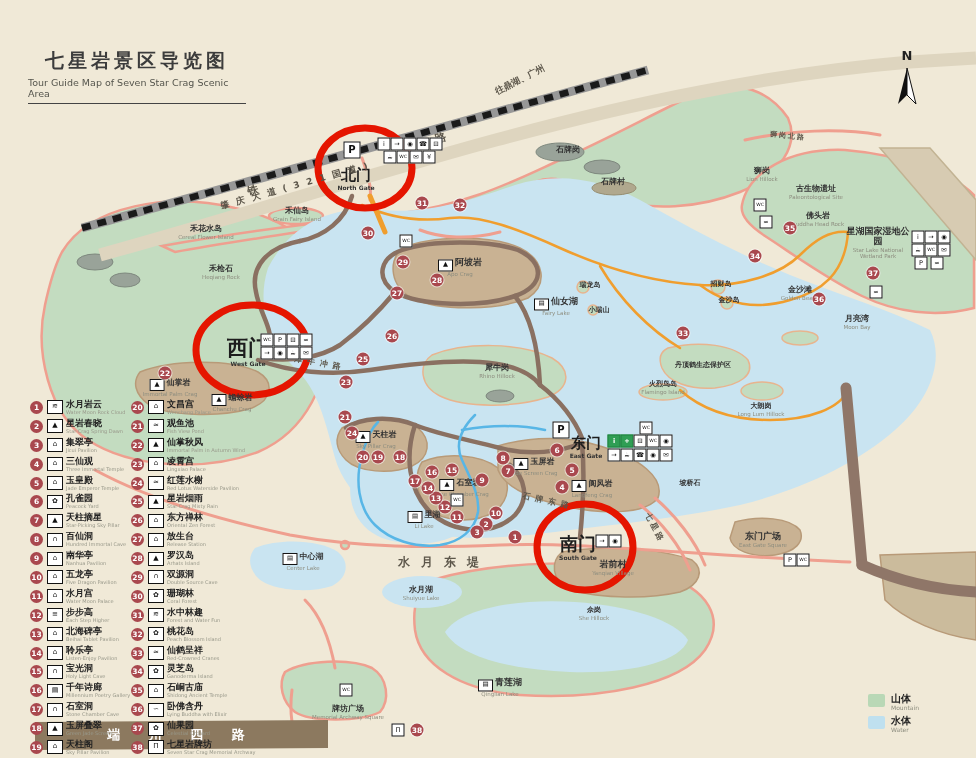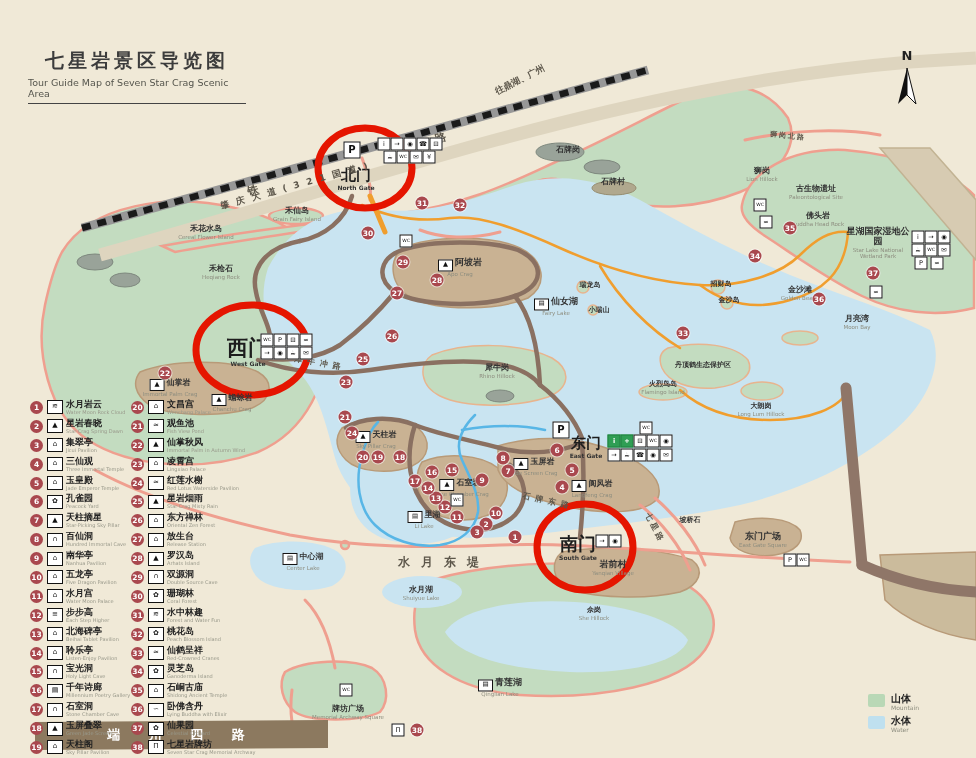--- a/index.html
+++ b/index.html
@@ -316,21 +316,21 @@
         
       </div>
       <div class="place" style="left: 663px; top: 388px; font-size: 7px;">
         <span>火烈鸟岛</span>
         <span class="en">Flamingo Island</span>
       </div>
       <div class="place" style="left: 761px; top: 386px; font-size: 7px; margin-top: 24px;">
         <span>大朗岗</span>
         <span class="en">Long Lum Hillock</span>
       </div>
-      <div class="place" style="left: 690px; top: 484px; font-size: 7px; margin-top: 37px;">
+      <div class="place" style="left: 690px; top: 484px; font-size: 7px;">
         <span>坡桥石</span>
         
       </div>
       <div class="place" style="left: 424px; top: 520px; font-size: 8px;">
         <span class="pic">▤</span><span>里湖</span>
         <span class="en">Li Lake</span>
       </div>
       <div class="place" style="left: 303px; top: 562px; font-size: 8px;">
         <span class="pic">▤</span><span>中心湖</span>
         <span class="en">Center Lake</span>

